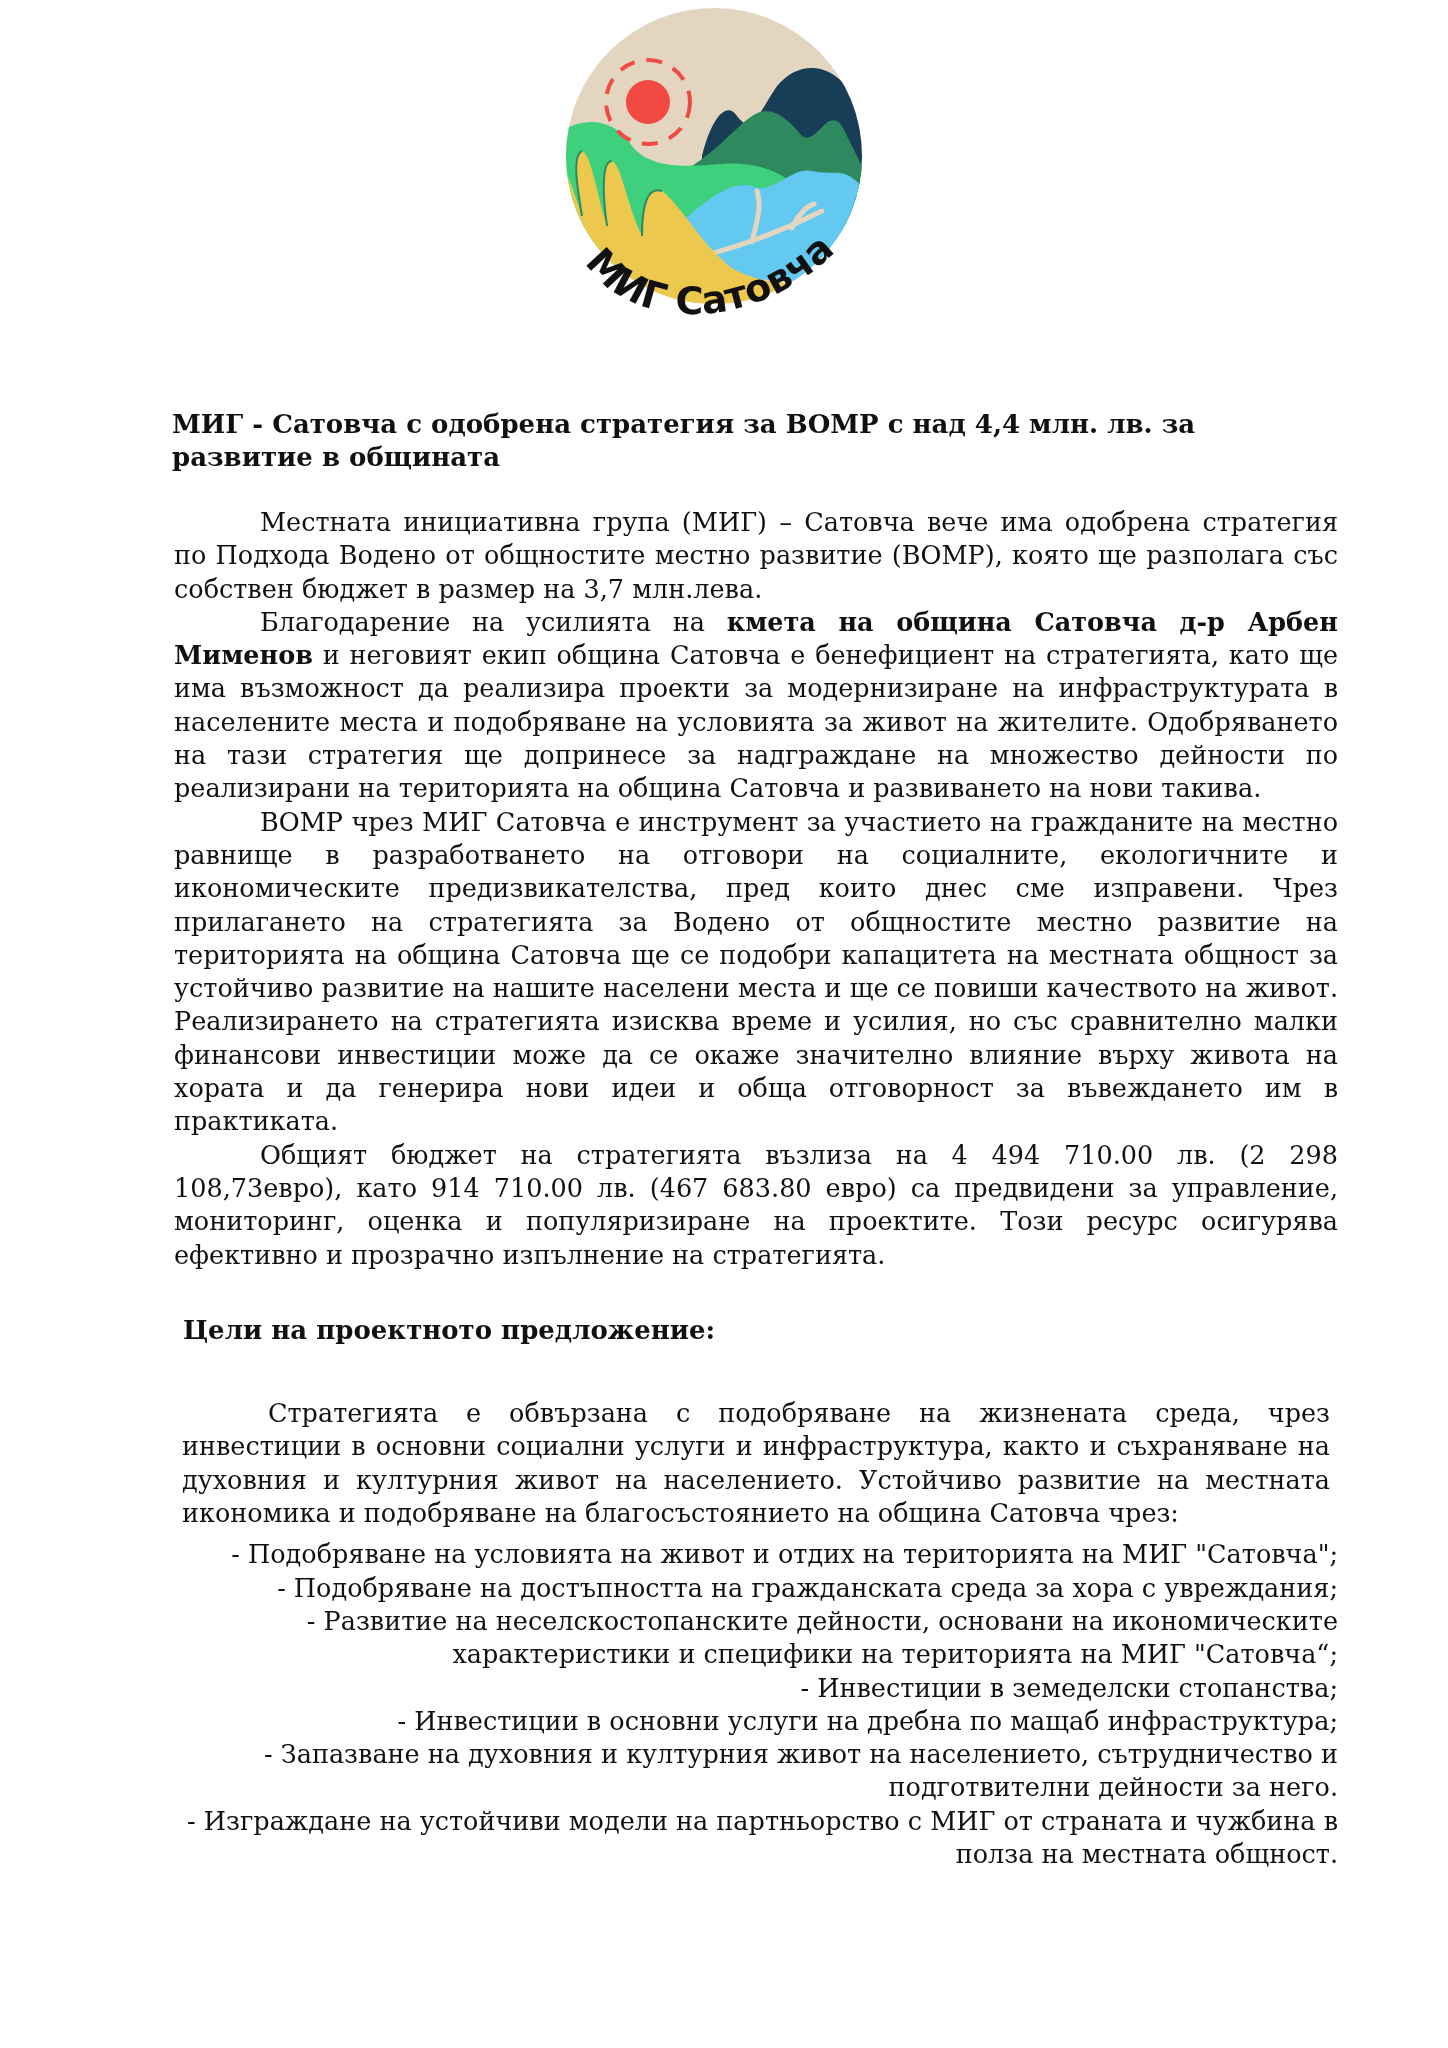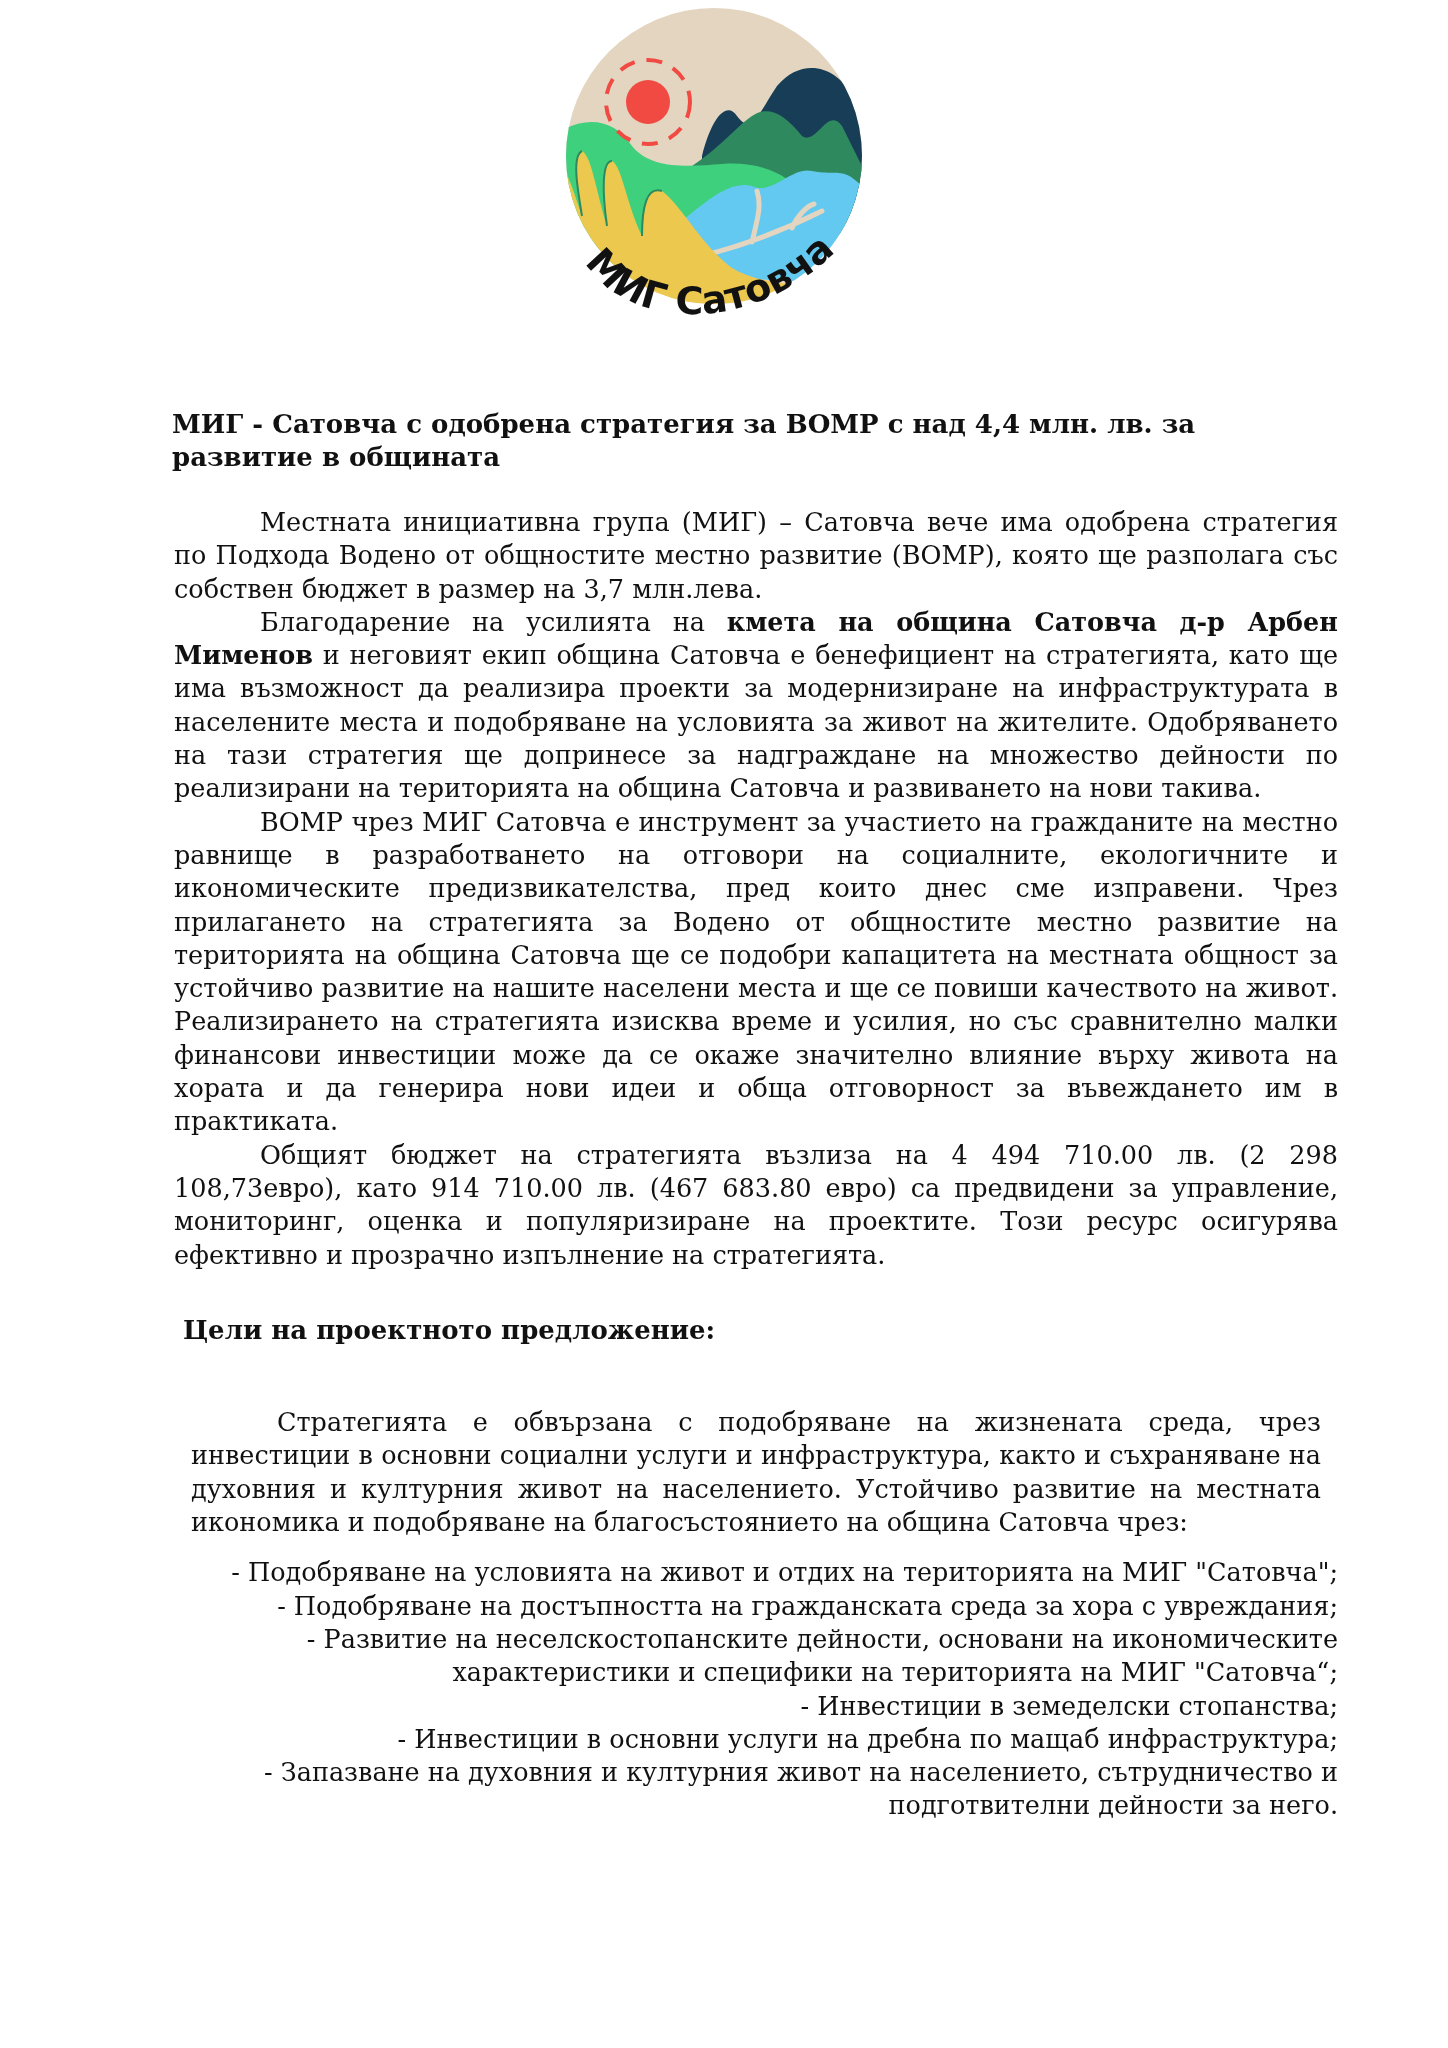--- a/index.html
+++ b/index.html
@@ -6,21 +6,21 @@
   body { width: 1448px; height: 2048px; position: relative; overflow: hidden;
          font-family: "DejaVu Serif", "Liberation Serif", serif; color: #111; }
   .logo { position: absolute; left: 552px; top: 6px; width: 340px; height: 350px; }
   .title { position: absolute; left: 172px; top: 408px; width: 1102px; text-align: left;
            font-weight: bold; font-size: 26px; line-height: 33px; }
   .body { position: absolute; left: 174px; top: 506px; width: 1164px;
           font-size: 25.5px; line-height: 33.3px; text-align: justify; }
   .p { margin: 0; text-indent: 86px; }
   .spacer { height: 33px; }
   .heading { font-weight: bold; margin: 9px; font-size: 26px; }
-  .list-intro { margin: 17px; text-indent: 86px; }
+  .list-intro { margin: 8px; text-indent: 86px; }
   .li { margin: 0; text-align: right; }
   b { font-weight: bold; }
 </style>
 </head>
 <body>
 
 <div class="logo">
   <svg width="340" height="350" viewBox="0 0 340 350">
     <defs>
       <clipPath id="circ">
@@ -68,14 +68,15 @@
   <p class="heading">Цели на проектното предложение:</p>
   <div class="spacer"></div>
   <p class="list-intro">Стратегията е обвързана  с подобряване на жизнената среда, чрез инвестиции в основни социални услуги и инфраструктура, както и съхраняване на духовния и културния живот на населението. Устойчиво развитие на местната икономика и подобряване на благосъстоянието на община Сатовча чрез:</p>
   <div>
     <p class="li">- Подобряване на условията на живот и отдих на територията на МИГ "Сатовча";</p>
     <p class="li">- Подобряване на достъпността на гражданската среда за хора с увреждания;</p>
     <p class="li">- Развитие на неселскостопанските дейности, основани на икономическите характеристики и специфики на територията на МИГ "Сатовча“;</p>
     <p class="li">- Инвестиции в земеделски стопанства;</p>
     <p class="li">- Инвестиции в основни услуги на дребна по мащаб инфраструктура;</p>
     <p class="li">- Запазване на духовния и културния живот на населението, сътрудничество и подготвителни дейности за него.</p>
+    <p class="li">- Изграждане на устойчиви модели на партньорство с МИГ от страната и чужбина в полза на местната общност.</p>
   </div>
 </div>
 
 </body></html>

